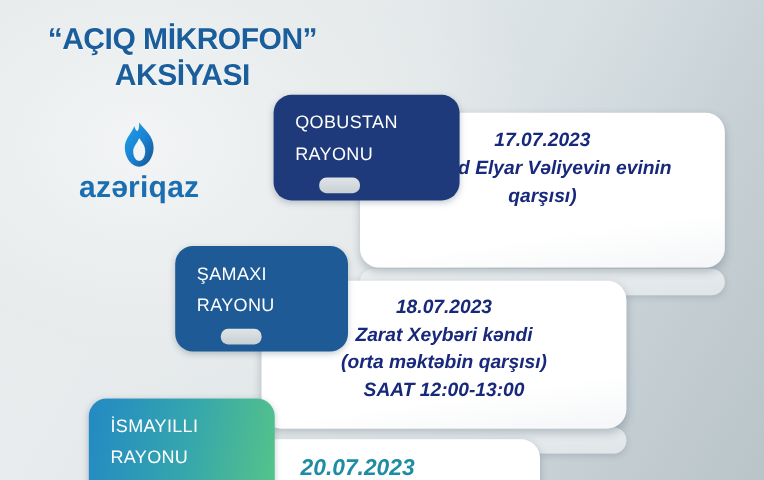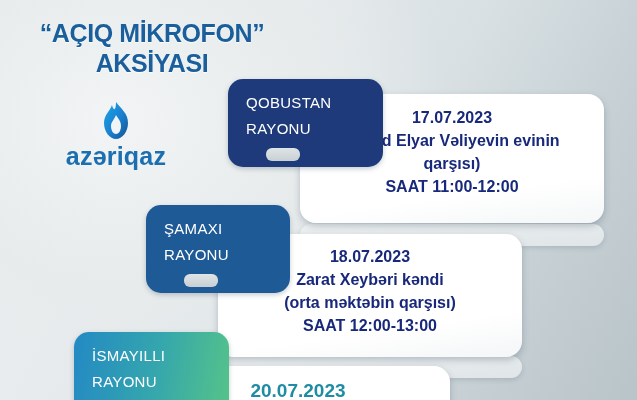--- a/index.html
+++ b/index.html
@@ -146,21 +146,21 @@
   }
   .card-3 {
     left: 146px;
     top: 366px;
     width: 304px;
     height: 120px;
     padding-top: 13px;
     color: #1e8ca3;
     font-size: 19px;
   }
-  .card span { display: block; }
+  .card span { display: block; font-style: italic; }
   .card-2 .ln { font-size: 16px; }
 
   
   .ghost {
     position: absolute;
     border-radius: 16px;
     background: linear-gradient(175deg, #eef1f2 0%, #dfe5e8 100%);
     box-shadow: 0 2px 5px rgba(60,80,95,0.18);
     z-index: 3;
   }
@@ -197,21 +197,20 @@
 
   <div class="region region-qobustan">
     <span>QOBUSTAN</span>
     <span>RAYONU</span>
   </div>
   <div class="nub nub-q"></div>
   <div class="card card-1">
     <span class="ln">17.07.2023</span>
     <span class="ln">(şəhid Elyar Vəliyevin evinin</span>
     <span class="ln">qarşısı)</span>
-    <span class="ln">SAAT 11:00-12:00</span>
   </div>
 
   <div class="region region-samaxi">
     <span>ŞAMAXI</span>
     <span>RAYONU</span>
   </div>
   <div class="nub nub-s"></div>
   <div class="card card-2">
     <span class="ln">18.07.2023</span>
     <span class="ln">Zarat Xeybəri kəndi</span>

